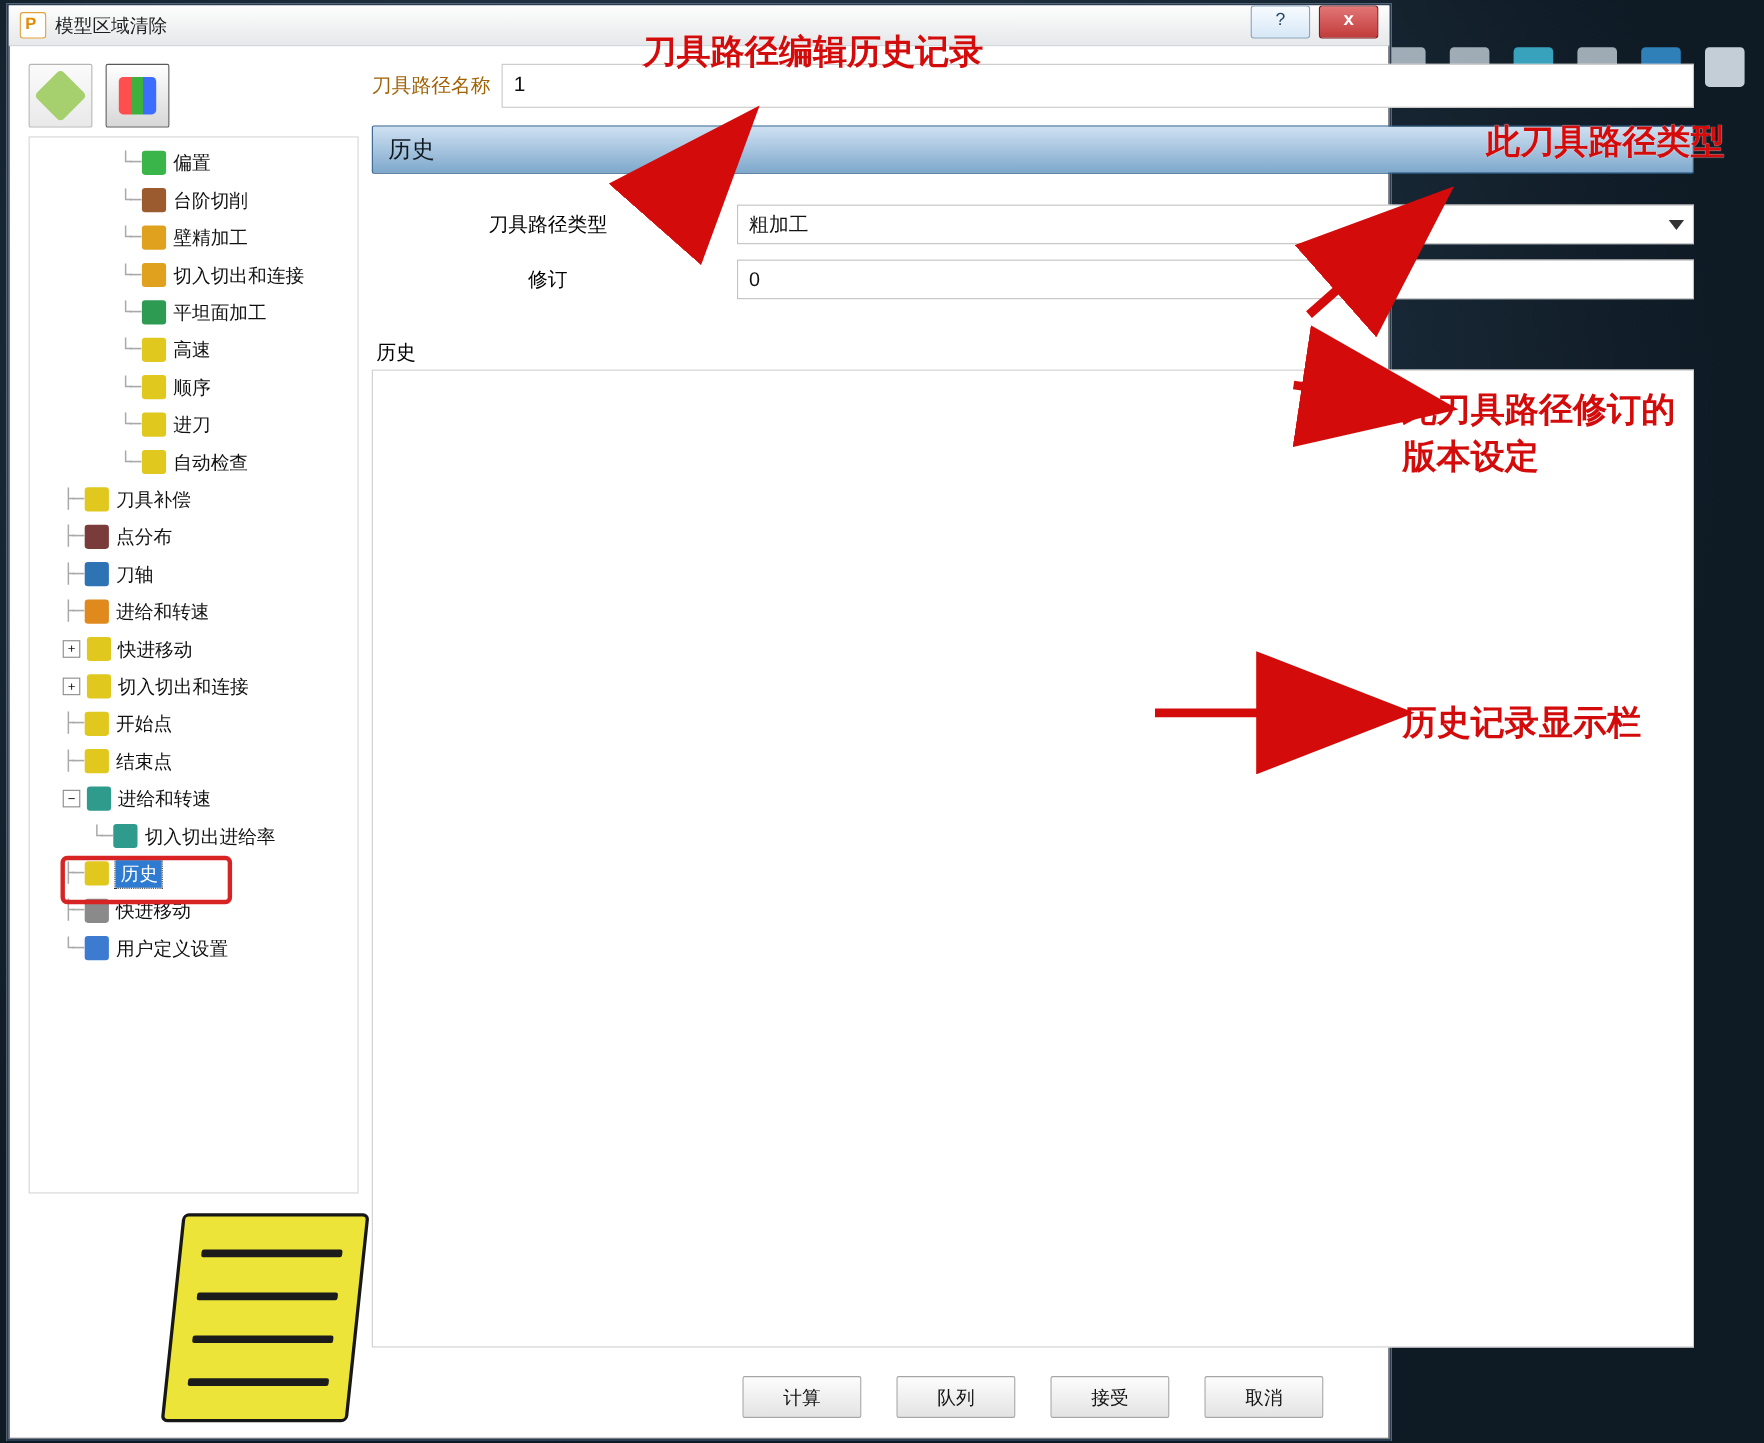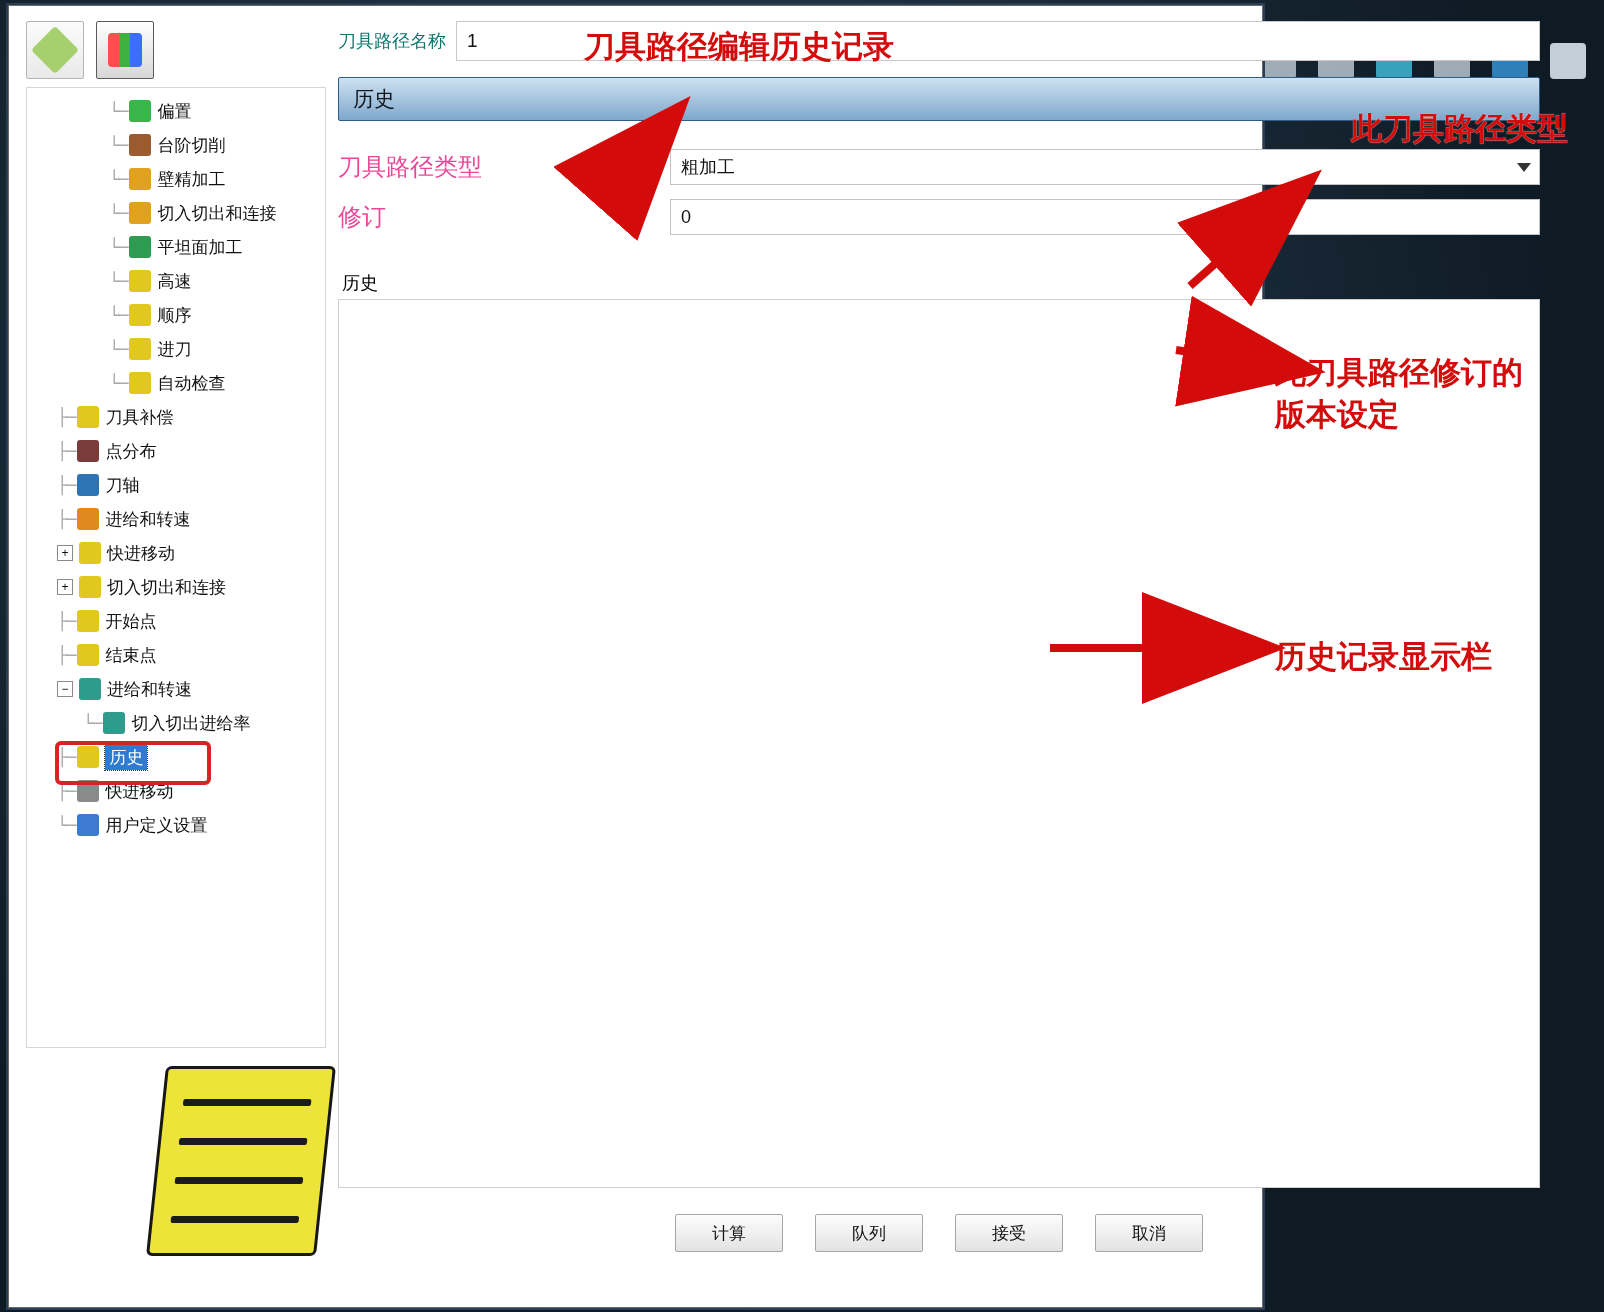--- a/index.html
+++ b/index.html
@@ -34,25 +34,25 @@
 .expander{display:inline-flex;width:14px;height:14px;border:1px solid #8a8a8a;align-items:center;justify-content:center;font-size:12px;line-height:12px;margin-right:6px;cursor:pointer;background:#fff}
 .conn{color:#a9a9a9;font-family:monospace;letter-spacing:-1px;margin-right:2px}
 .nico{width:22px;height:22px;margin-right:6px;display:inline-block;border-radius:3px}
 .node .lbl.selected{background:#2f7bd1;color:#fff;outline:1px dotted #333;padding:1px 4px}
 .sel-frame{position:absolute;border:4px solid #d72323;border-radius:6px;pointer-events:none}
 .big-scroll{width:170px;height:190px;margin:18px 0 0 130px;border:3px solid #171717;border-radius:6px;background:#ece438;display:flex;flex-direction:column;justify-content:space-around;padding:14px 18px;box-sizing:border-box;transform:skewX(-6deg)}
 .big-scroll div{height:7px;background:#1b1b1b;border-radius:2px}
 
 .right-col{flex:1;display:flex;flex-direction:column;box-sizing:border-box;padding:16px 24px 16px 6px}
 .name-row{display:flex;align-items:center;gap:10px;margin-bottom:16px}
-.name-label{font-size:18px;color:#0f766e;white-space:nowrap}
+.name-label{font-size:18px;color:#a16207;white-space:nowrap}
 .name-input{flex:1;height:34px;border:1px solid #c8c8c8;background:#fff;padding:2px 10px;font-size:19px;color:#111}
 .section-header{height:42px;border:1px solid #2d5d8a;border-radius:2px;background:linear-gradient(#cfe1f2,#7ea8cc);display:flex;align-items:center;padding-left:14px;font-size:21px;color:#101820;margin-bottom:28px}
 .form-row{display:flex;align-items:center;gap:12px;margin-bottom:14px}
-.form-row .lab{flex:0 0 320px;text-align:left;font-size:24px;color:#ec4899}
+.form-row .lab{flex:0 0 320px;text-align:center;font-size:18px;color:#000000}
 .dropdown{flex:1;height:34px;border:1px solid #c2c2c2;background:#fff;color:#111;font-size:18px;display:flex;align-items:center;justify-content:space-between;padding:0 8px 0 10px;cursor:pointer}
 .dropdown .caret{width:0;height:0;border-left:7px solid transparent;border-right:7px solid transparent;border-top:9px solid #333}
 .small-input{flex:1;height:34px;border:1px solid #c2c2c2;background:#fff;color:#111;font-size:18px;padding:0 10px}
 .hist-label{margin:22px 0 4px 4px;font-size:18px}
 .hist-box{flex:1;border:1px solid #cfcfcf;background:#fff;position:relative;min-height:540px;overflow:auto}
 .hist-box::-webkit-scrollbar{width:20px;height:20px}
 .hist-box::-webkit-scrollbar-track{background:#f0f0f0;border-left:1px solid #dcdcdc}
 .hist-box::-webkit-scrollbar-thumb{background:#cfcfcf;border:1px solid #a9a9a9}
 .btn-row{display:flex;gap:32px;justify-content:center;margin-top:26px;margin-bottom:4px}
 .btn{min-width:108px;height:38px;border:1px solid #a6a6a6;background:linear-gradient(#fdfdfd,#e3e3e3);font-size:17px;color:#111;cursor:pointer;border-radius:2px}
@@ -68,20 +68,26 @@
     <span class="tb-icon muted"></span>
     <span class="tb-icon muted"></span>
     <span class="tb-icon accent"></span>
     <span class="tb-icon muted"></span>
     <span class="tb-icon pin"></span>
     <span class="tb-icon eraser"></span>
   </div>
 </div>
 
 <div class="dialog">
+  <div class="titlebar">
+    <span class="pm-logo"></span>
+    <span class="title-text">模型区域清除</span>
+    <span class="help-btn">?</span>
+    <span class="close-btn">x</span>
+  </div>
 
   <div class="body">
     <div class="left-col">
       <div class="mode-row">
         <div class="mode-btn">
             <div class="mode-glyph"></div>
           </div>
         <div class="mode-btn sel">
             <div class="mode-glyph b"></div>
           </div>

